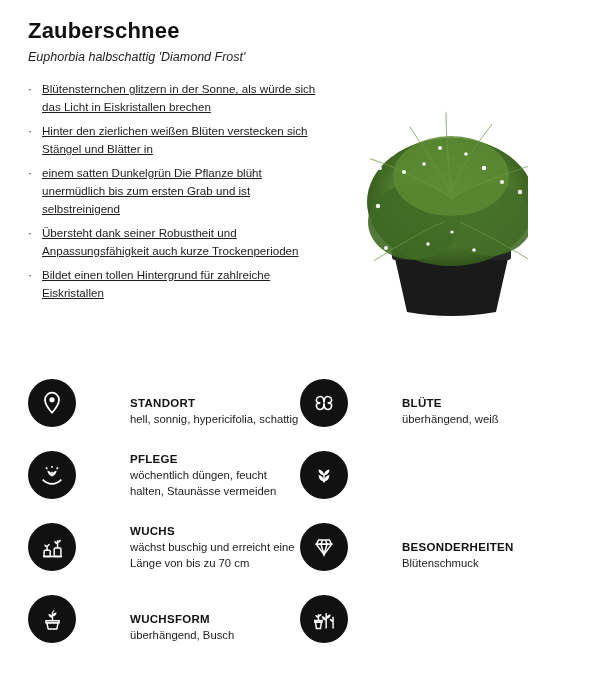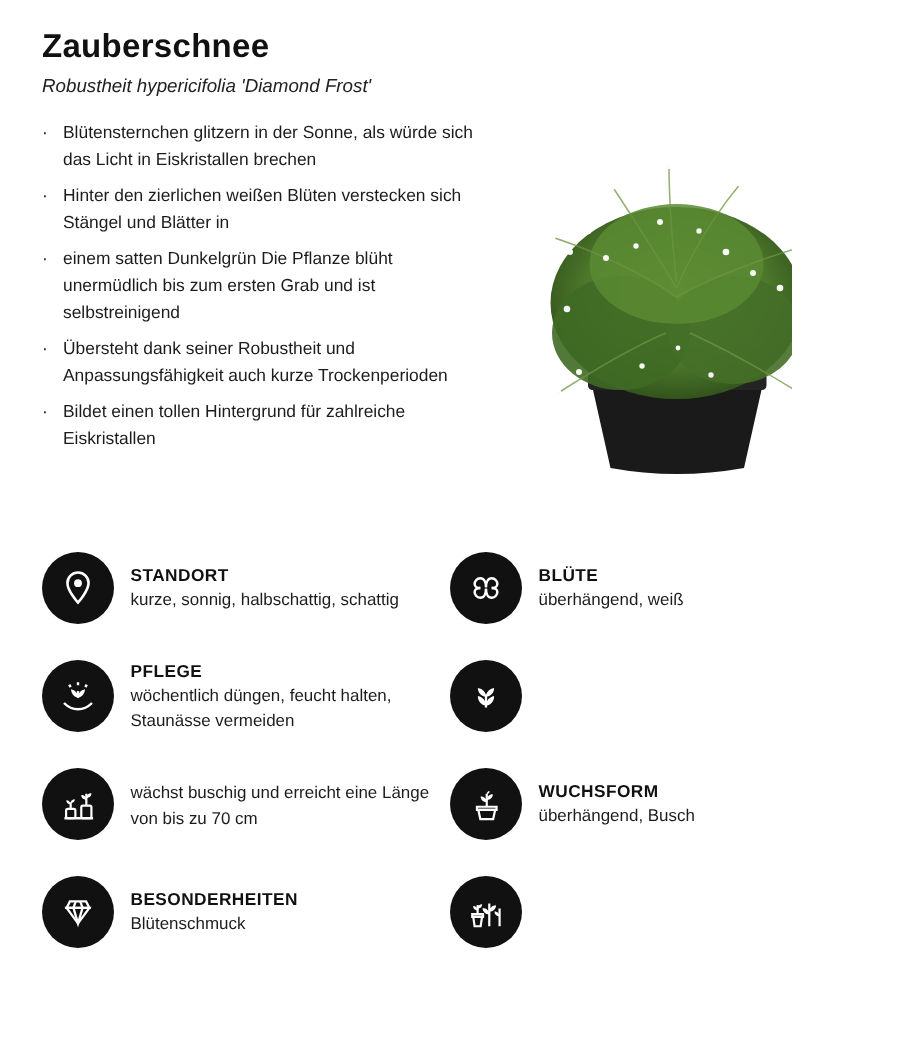--- a/index.html
+++ b/index.html
@@ -54,20 +54,21 @@
     color: #1c1c1c;
   }
   .bullet .dot {
     flex: 0 0 14px;
     color: #1c1c1c;
     font-size: 11.6px;
     line-height: 1.55;
   }
   .bullet .txt {
     flex: 1 1 auto;
+    text-decoration: underline;
   }
   .plant-wrap {
     flex: 1 1 auto;
     position: relative;
     height: 250px;
     margin-left: 6px;
   }
   .plant-svg {
     position: absolute;
     top: -6px;
@@ -81,21 +82,22 @@
     top: 355px;
     width: 544px;
     display: grid;
     grid-template-columns: 272px 272px;
     grid-auto-rows: 72px;
     row-gap: 0px;
     column-gap: 0px;
   }
   .fact {
     display: flex;
-    align-items: center;
+    align-items: flex-end;
+    gap: 43px;
   }
   .badge {
     flex: 0 0 48px;
     width: 48px;
     height: 48px;
     border-radius: 50%;
     background: #111111;
     display: flex;
     align-items: center;
     justify-content: center;
@@ -120,21 +122,21 @@
     max-width: 200px;
   }
 </style>
 </head>
 <body>
 
 <div class="page">
 
   <div class="header">
     <h1 class="title">Zauberschnee</h1>
-    <p class="subtitle">Robustheit hypericifolia 'Diamond Frost'</p>
+    <p class="subtitle">Euphorbia halbschattig 'Diamond Frost'</p>
   </div>
 
   <div class="content-row">
     <div class="bullets">
       <div class="bullet">
         <span class="dot">·</span>
         <span class="txt">Blütensternchen glitzern in der Sonne, als würde sich das Licht in Eiskristallen brechen</span>
       </div>
       <div class="bullet">
         <span class="dot">·</span>
@@ -226,21 +228,21 @@
 
     <div class="fact">
       <div class="badge">
         <svg width="26" height="26" viewBox="0 0 24 24" fill="none" stroke="#ffffff" stroke-width="1.6">
           <path d="M12 2.5c-3.6 0-6.5 2.9-6.5 6.5 0 4.8 6.5 12 6.5 12s6.5-7.2 6.5-12c0-3.6-2.9-6.5-6.5-6.5z"></path>
           <circle cx="12" cy="9" r="2.4" fill="#ffffff" stroke="none"></circle>
         </svg>
       </div>
       <div class="fact-text">
         <div class="fact-label">STANDORT</div>
-        <div class="fact-value">kurze, sonnig, halbschattig, schattig</div>
+        <div class="fact-value">hell, sonnig, hypericifolia, schattig</div>
       </div>
     </div>
 
     <div class="fact">
       <div class="badge">
         <svg width="26" height="26" viewBox="0 0 24 24" fill="none" stroke="#ffffff" stroke-width="1.5">
           <path d="M12 11.5c0-3 -1.2-5.5 -3.5-5.5S5 8 5 9.5 6.5 12 8.5 12"></path>
           <path d="M12 11.5c0-3 1.2-5.5 3.5-5.5S19 8 19 9.5 17.5 12 15.5 12"></path>
           <path d="M12 12.5c0 3 -1.2 5.5 -3.5 5.5S5 16 5 14.5 6.5 12 8.5 12"></path>
           <path d="M12 12.5c0 3 1.2 5.5 3.5 5.5S19 16 19 14.5 17.5 12 15.5 12"></path>
@@ -288,53 +290,54 @@
           <rect x="13.5" y="12.5" width="6" height="7.5" rx="1"></rect>
           <path d="M7.2 14.5v-4"></path>
           <path d="M7.2 11.8c-1.6 0-2.6-1-2.6-2.4 1.6 0 2.6 1 2.6 2.4z" fill="#ffffff" stroke="none"></path>
           <path d="M7.2 11c1.5 0 2.5-1 2.5-2.3-1.5 0-2.5 1-2.5 2.3z" fill="#ffffff" stroke="none"></path>
           <path d="M16.5 12.5V5.5"></path>
           <path d="M16.5 9c-1.8 0-3-1.2-3-2.8 1.8 0 3 1.2 3 2.8z" fill="#ffffff" stroke="none"></path>
           <path d="M16.5 8c1.8 0 3-1.2 3-2.8-1.8 0-3 1.2-3 2.8z" fill="#ffffff" stroke="none"></path>
         </svg>
       </div>
       <div class="fact-text">
+        <div class="fact-label">WUCHS</div>
         <div class="fact-value">wächst buschig und erreicht eine Länge von bis zu 70 cm</div>
+      </div>
+    </div>
+
+    <div class="fact">
+      <div class="badge">
+        <svg width="26" height="26" viewBox="0 0 24 24" fill="none" stroke="#ffffff" stroke-width="1.4">
+          <path d="M5 9.5h14L12 19 5 9.5z"></path>
+          <path d="M7 5.5h10l2 4H5l2-4z"></path>
+          <path d="M9.2 9.5L12 19l2.8-9.5"></path>
+          <path d="M9.2 9.5L10.6 5.5M14.8 9.5L13.4 5.5"></path>
+        </svg>
+      </div>
+      <div class="fact-text">
+        <div class="fact-label">BESONDERHEITEN</div>
+        <div class="fact-value">Blütenschmuck</div>
       </div>
     </div>
 
     <div class="fact">
       <div class="badge">
         <svg width="27" height="27" viewBox="0 0 24 24" fill="none" stroke="#ffffff" stroke-width="1.3">
           <path d="M7 15h10l-1.2 5.5H8.2L7 15z"></path>
           <path d="M6.2 13.2h11.6v1.8H6.2z"></path>
           <path d="M12 13V5.5"></path>
           <path d="M12 10.5c-2.2 0-3.6-1.5-3.6-3.4 2.2 0 3.6 1.5 3.6 3.4z" fill="#ffffff" stroke="none"></path>
           <path d="M12 9.2c2.2 0 3.6-1.5 3.6-3.4-2.2 0-3.6 1.5-3.6 3.4z" fill="#ffffff" stroke="none"></path>
           <path d="M12 5.6c1 0 1.7-0.8 1.7-1.8-1 0-1.7 0.8-1.7 1.8z" fill="#ffffff" stroke="none"></path>
         </svg>
       </div>
       <div class="fact-text">
         <div class="fact-label">WUCHSFORM</div>
         <div class="fact-value">überhängend, Busch</div>
-      </div>
-    </div>
-
-    <div class="fact">
-      <div class="badge">
-        <svg width="26" height="26" viewBox="0 0 24 24" fill="none" stroke="#ffffff" stroke-width="1.4">
-          <path d="M5 9.5h14L12 19 5 9.5z"></path>
-          <path d="M7 5.5h10l2 4H5l2-4z"></path>
-          <path d="M9.2 9.5L12 19l2.8-9.5"></path>
-          <path d="M9.2 9.5L10.6 5.5M14.8 9.5L13.4 5.5"></path>
-        </svg>
-      </div>
-      <div class="fact-text">
-        <div class="fact-label">BESONDERHEITEN</div>
-        <div class="fact-value">Blütenschmuck</div>
       </div>
     </div>
 
     <div class="fact">
       <div class="badge">
         <svg width="27" height="27" viewBox="0 0 24 24" fill="none" stroke="#ffffff" stroke-width="1.3">
           <path d="M4 14.5h5.2l-0.8 5.5H4.8L4 14.5z"></path>
           <path d="M3.4 12.8h6.4v1.7H3.4z"></path>
           <path d="M6.6 12.6V7.4"></path>
           <path d="M6.6 10.6c-1.6 0-2.7-1.1-2.7-2.6 1.6 0 2.7 1.1 2.7 2.6z" fill="#ffffff" stroke="none"></path>

